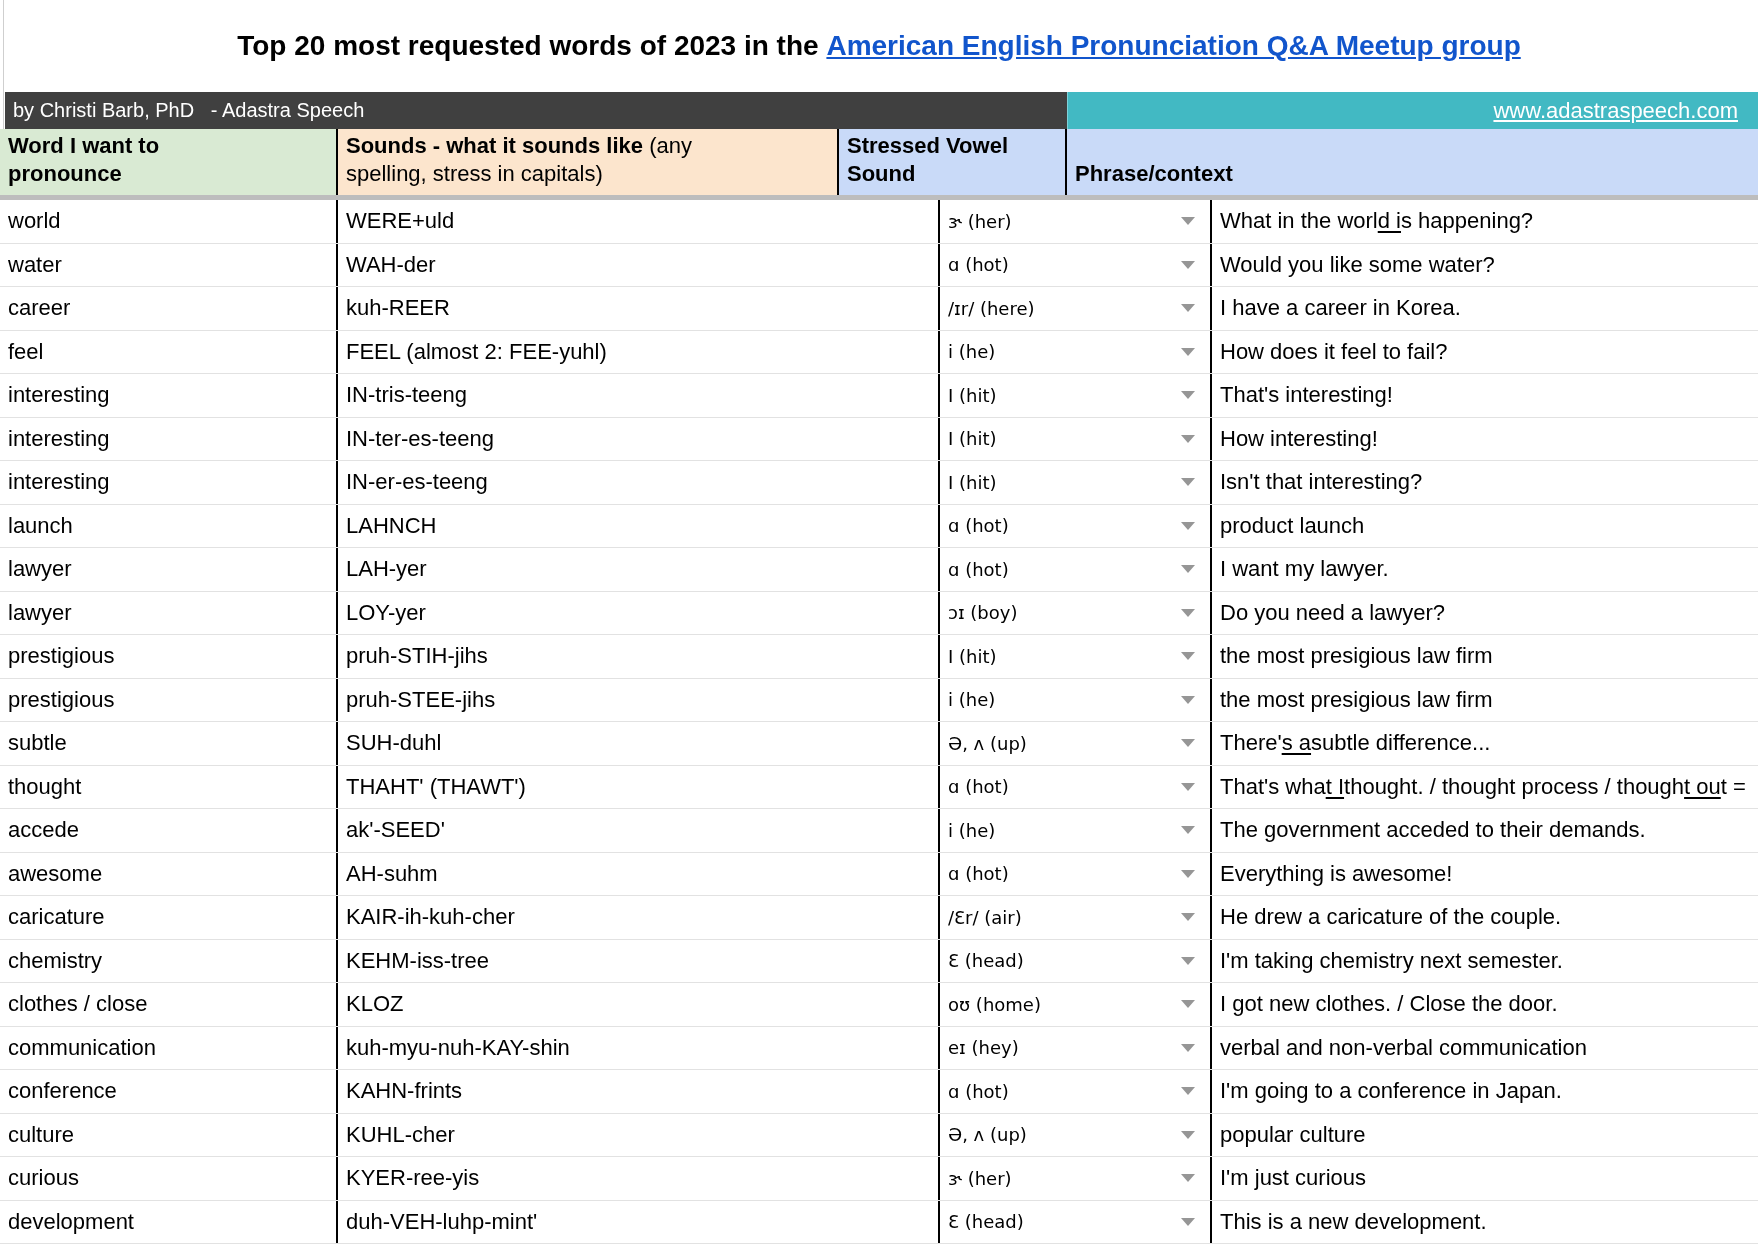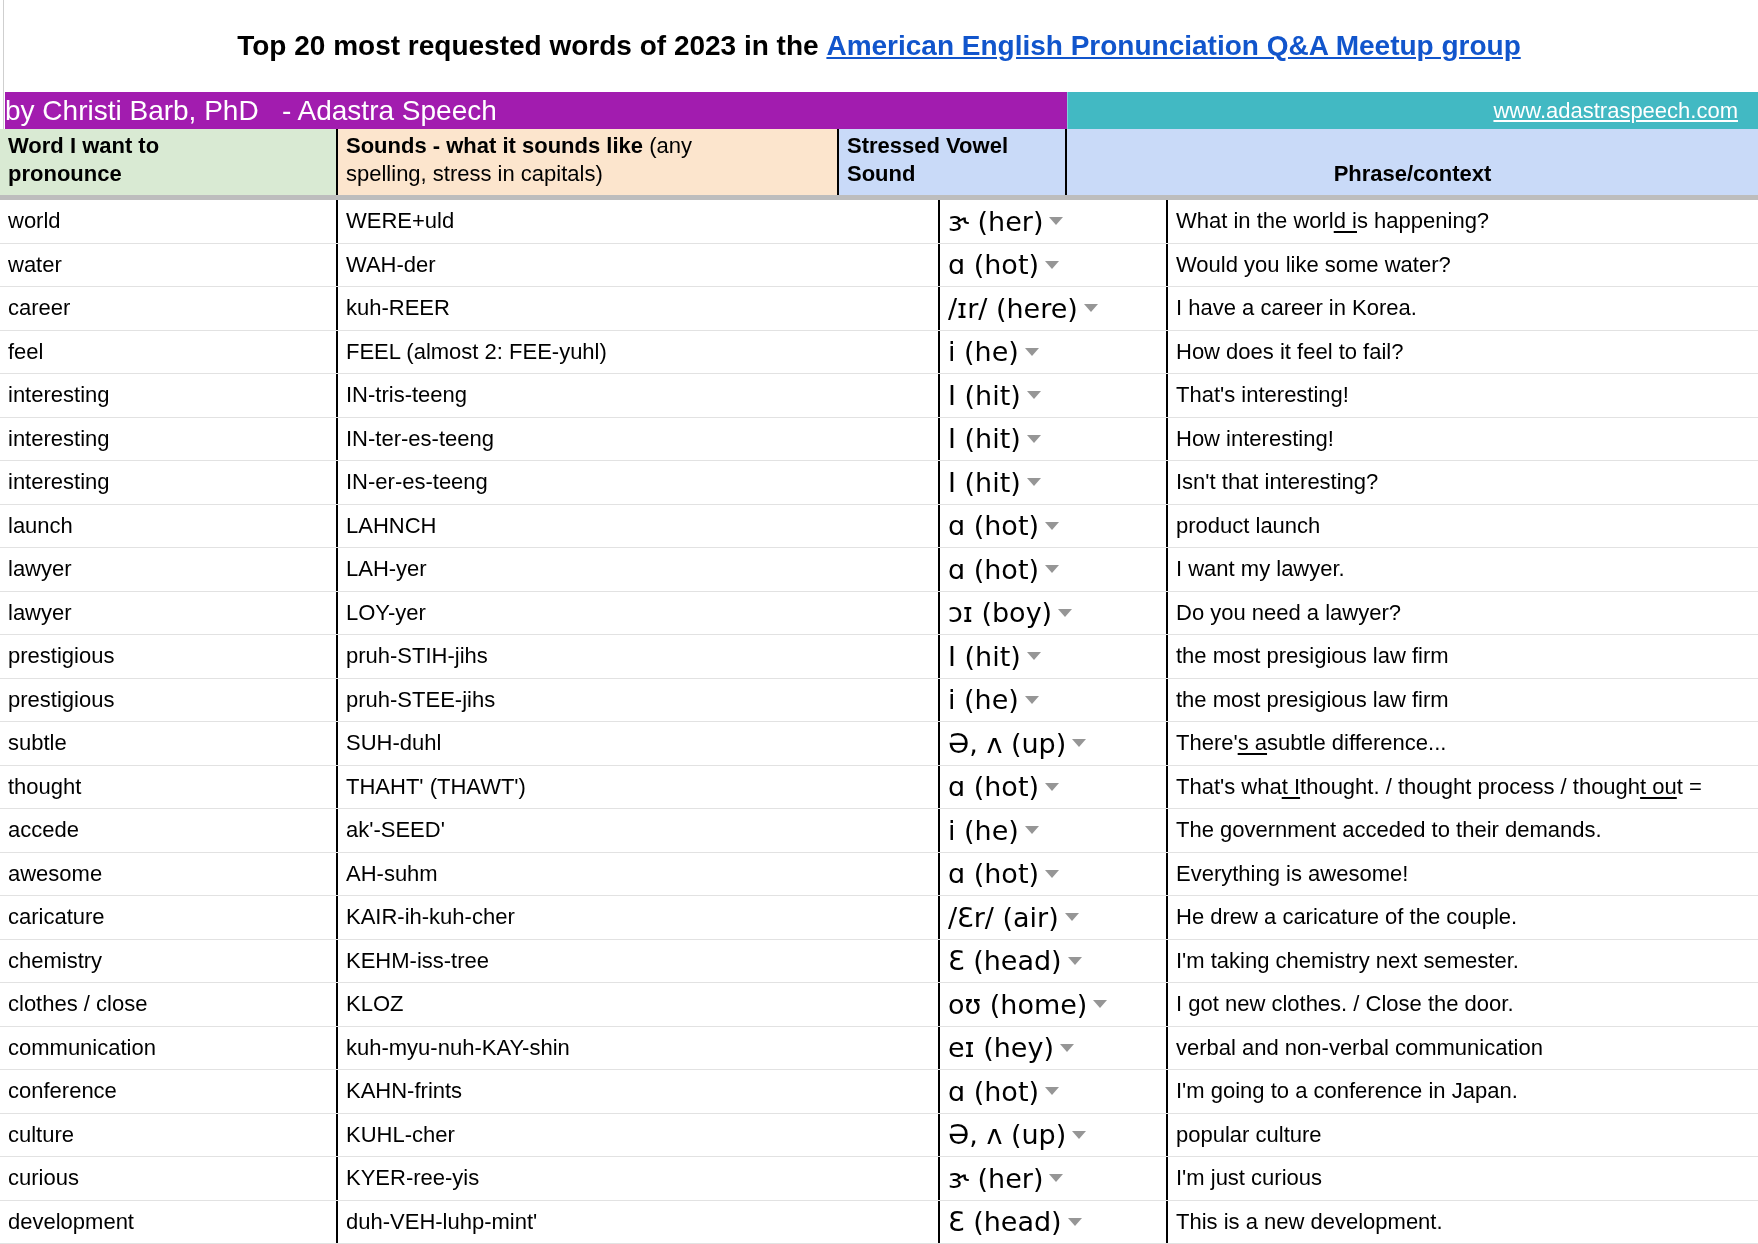--- a/index.html
+++ b/index.html
@@ -18,22 +18,22 @@
     height: 92px; display: flex; align-items: center; justify-content: center;
     font-size: 28px; font-weight: bold; color: #000;
     background: #ffffff;
   }
   .title-prefix { white-space: pre; }
   .title-link { color: #1155cc; text-decoration: underline; cursor: pointer; white-space: pre; }
   
   .banner { height: 37px; display: flex; background: #ffffff; }
   .banner-left {
     box-sizing: border-box; width: 1062px; margin-left: 5px;
-    background: #a21caf; color: #ffffff; font-size: 28px;
-    line-height: 37px; white-space: pre; overflow: hidden;
+    background: #404040; color: #ffffff; font-size: 20px;
+    line-height: 37px; padding-left: 8px; white-space: pre; overflow: hidden;
   }
   .banner-right {
     box-sizing: border-box; flex: 1; background: #42b9c3;
     border-left: 1px solid #7ed1d9;
     display: flex; align-items: center; justify-content: flex-end;
     padding-right: 20px;
   }
   .banner-right a, .site-link {
     color: #ffffff; font-size: 22px; text-decoration: underline; cursor: pointer;
     white-space: nowrap;
@@ -44,39 +44,39 @@
     box-sizing: border-box; display: flex; flex-direction: column;
     justify-content: flex-end; padding: 4px 8px 7px 8px;
     font-size: 22px; font-weight: bold; line-height: 28px; color: #000;
     border-right: 2px solid #000; overflow: hidden; white-space: nowrap;
   }
   .hcell .hline { display: block; }
   .hcell .normal { font-weight: normal; white-space: pre; }
   .h-word   { width: 338px; background: #d9ead3; }
   .h-sounds { width: 501px; background: #fce5cd; }
   .h-vowel  { width: 228px; background: #c9daf8; }
-  .h-phrase { flex: 1; background: #c9daf8; border-right: none; text-align: center; }
+  .h-phrase { flex: 1; background: #c9daf8; border-right: none; }
   .header-shadow { height: 5px; background: #bdbdbd; }
   
   .rows { background: #3b82f6; }
   .row {
     box-sizing: border-box; height: 43.5px; display: flex;
     border-bottom: 1px solid #e2e2e2; background: #ffffff;
   }
   .cell {
     box-sizing: border-box; display: flex; align-items: center;
     padding: 0 8px; font-size: 22px; color: #000;
     white-space: nowrap; overflow: hidden;
   }
   .c-word   { width: 338px; border-right: 2px solid #000; }
   .c-sounds { width: 602px; border-right: 2px solid #000; }
   .c-vowel  {
-    width: 228px; border-right: 2px solid #000;
-    justify-content: flex-start; padding-right: 15px;
-    font-family: "DejaVu Sans", sans-serif; font-size: 27px;
+    width: 272px; border-right: 2px solid #000;
+    justify-content: space-between; padding-right: 15px;
+    font-family: "DejaVu Sans", sans-serif; font-size: 18px;
   }
   .c-phrase { flex: 1; }
   .c-phrase u, .c-phrase { text-underline-offset: 3px; }
   .dd-arrow {
     width: 0; height: 0; flex: 0 0 auto; margin-left: 6px;
     border-left: 7px solid transparent; border-right: 7px solid transparent;
     border-top: 8px solid #969696; cursor: pointer;
   }
 </style>
 </head>

